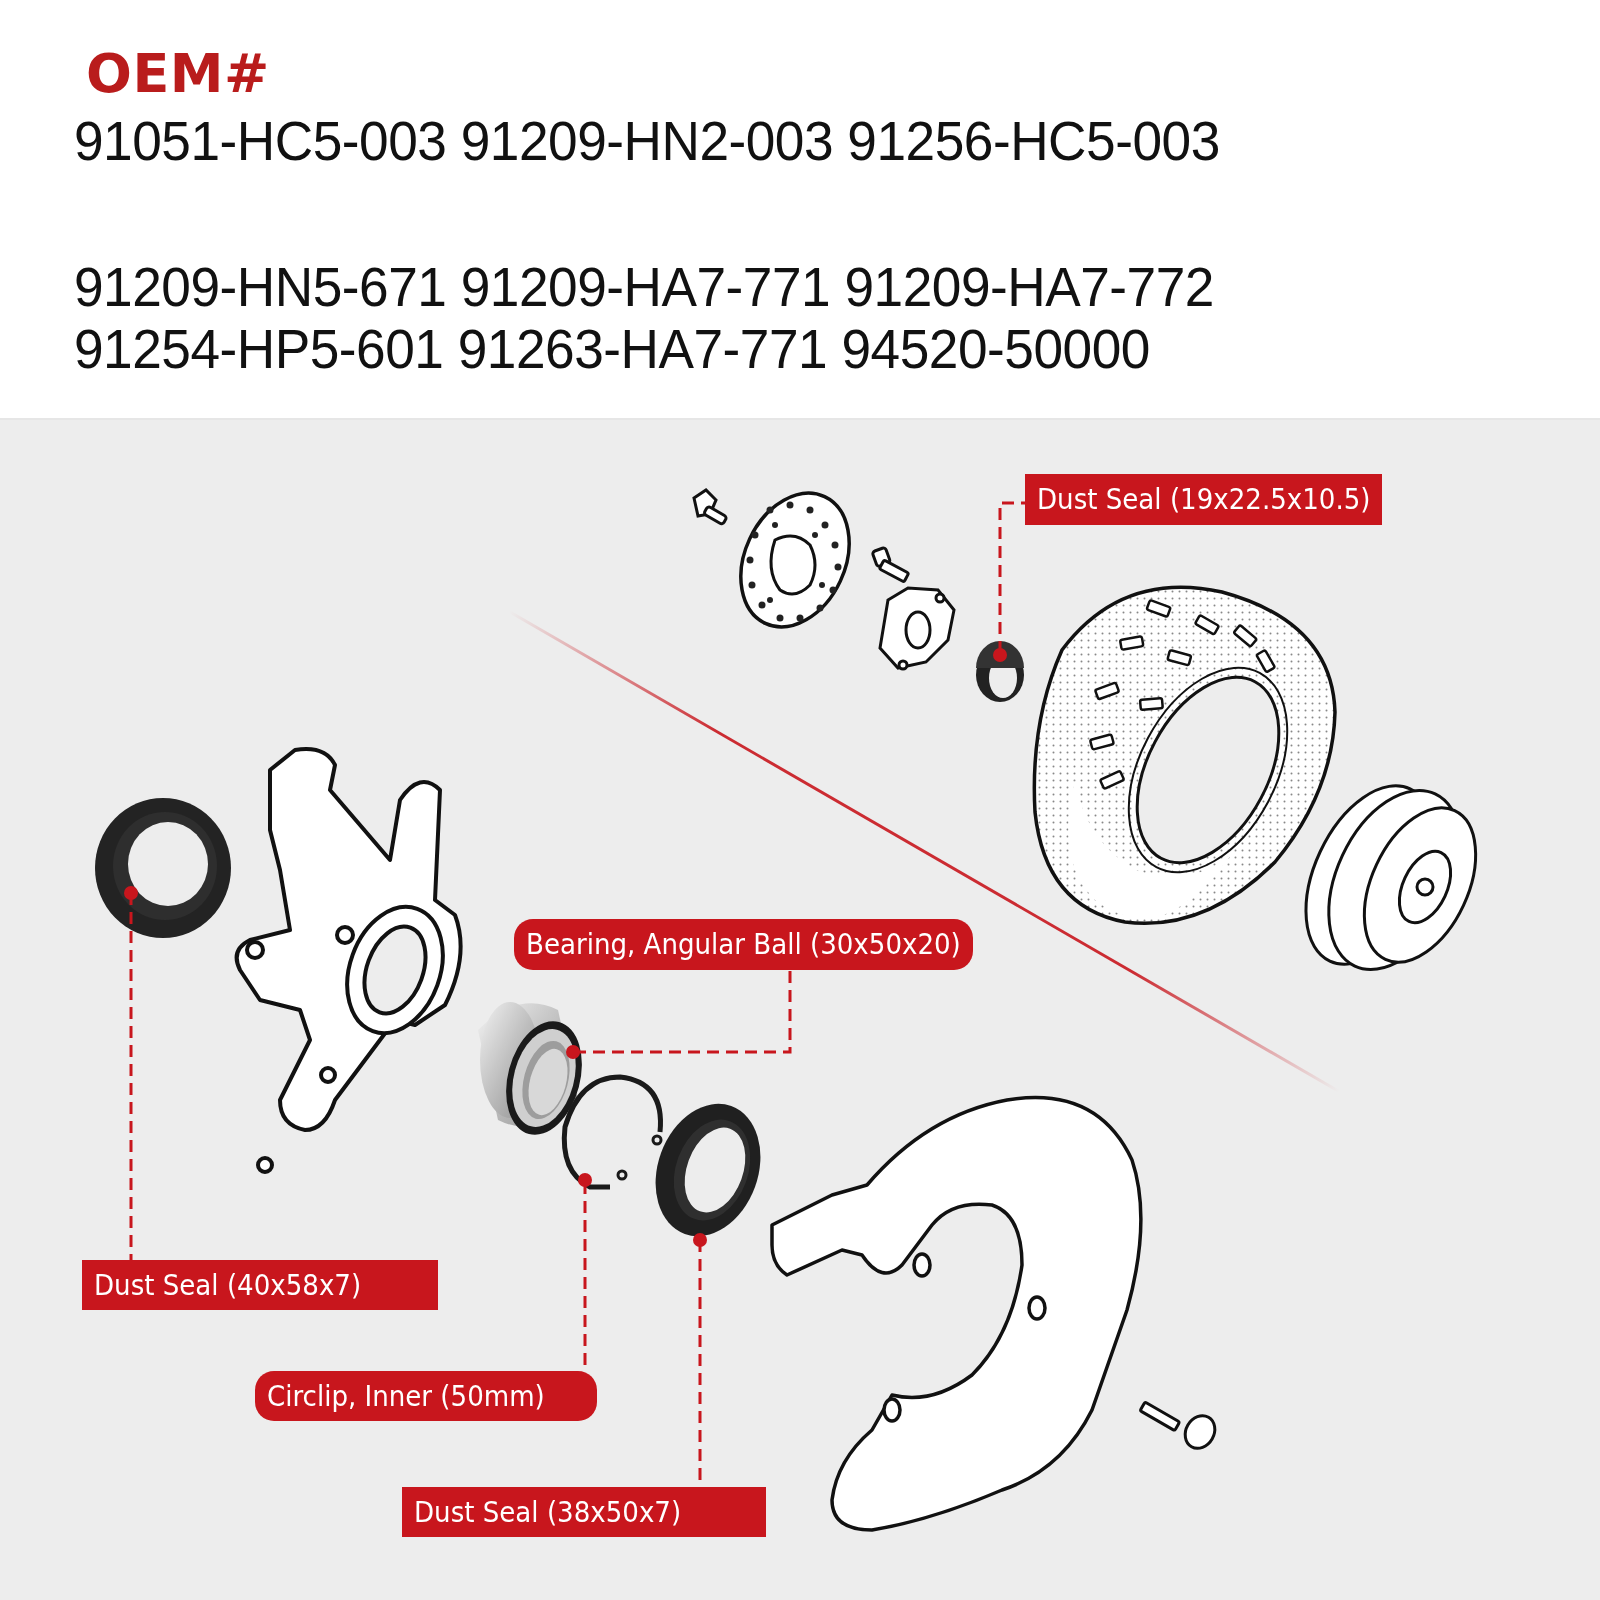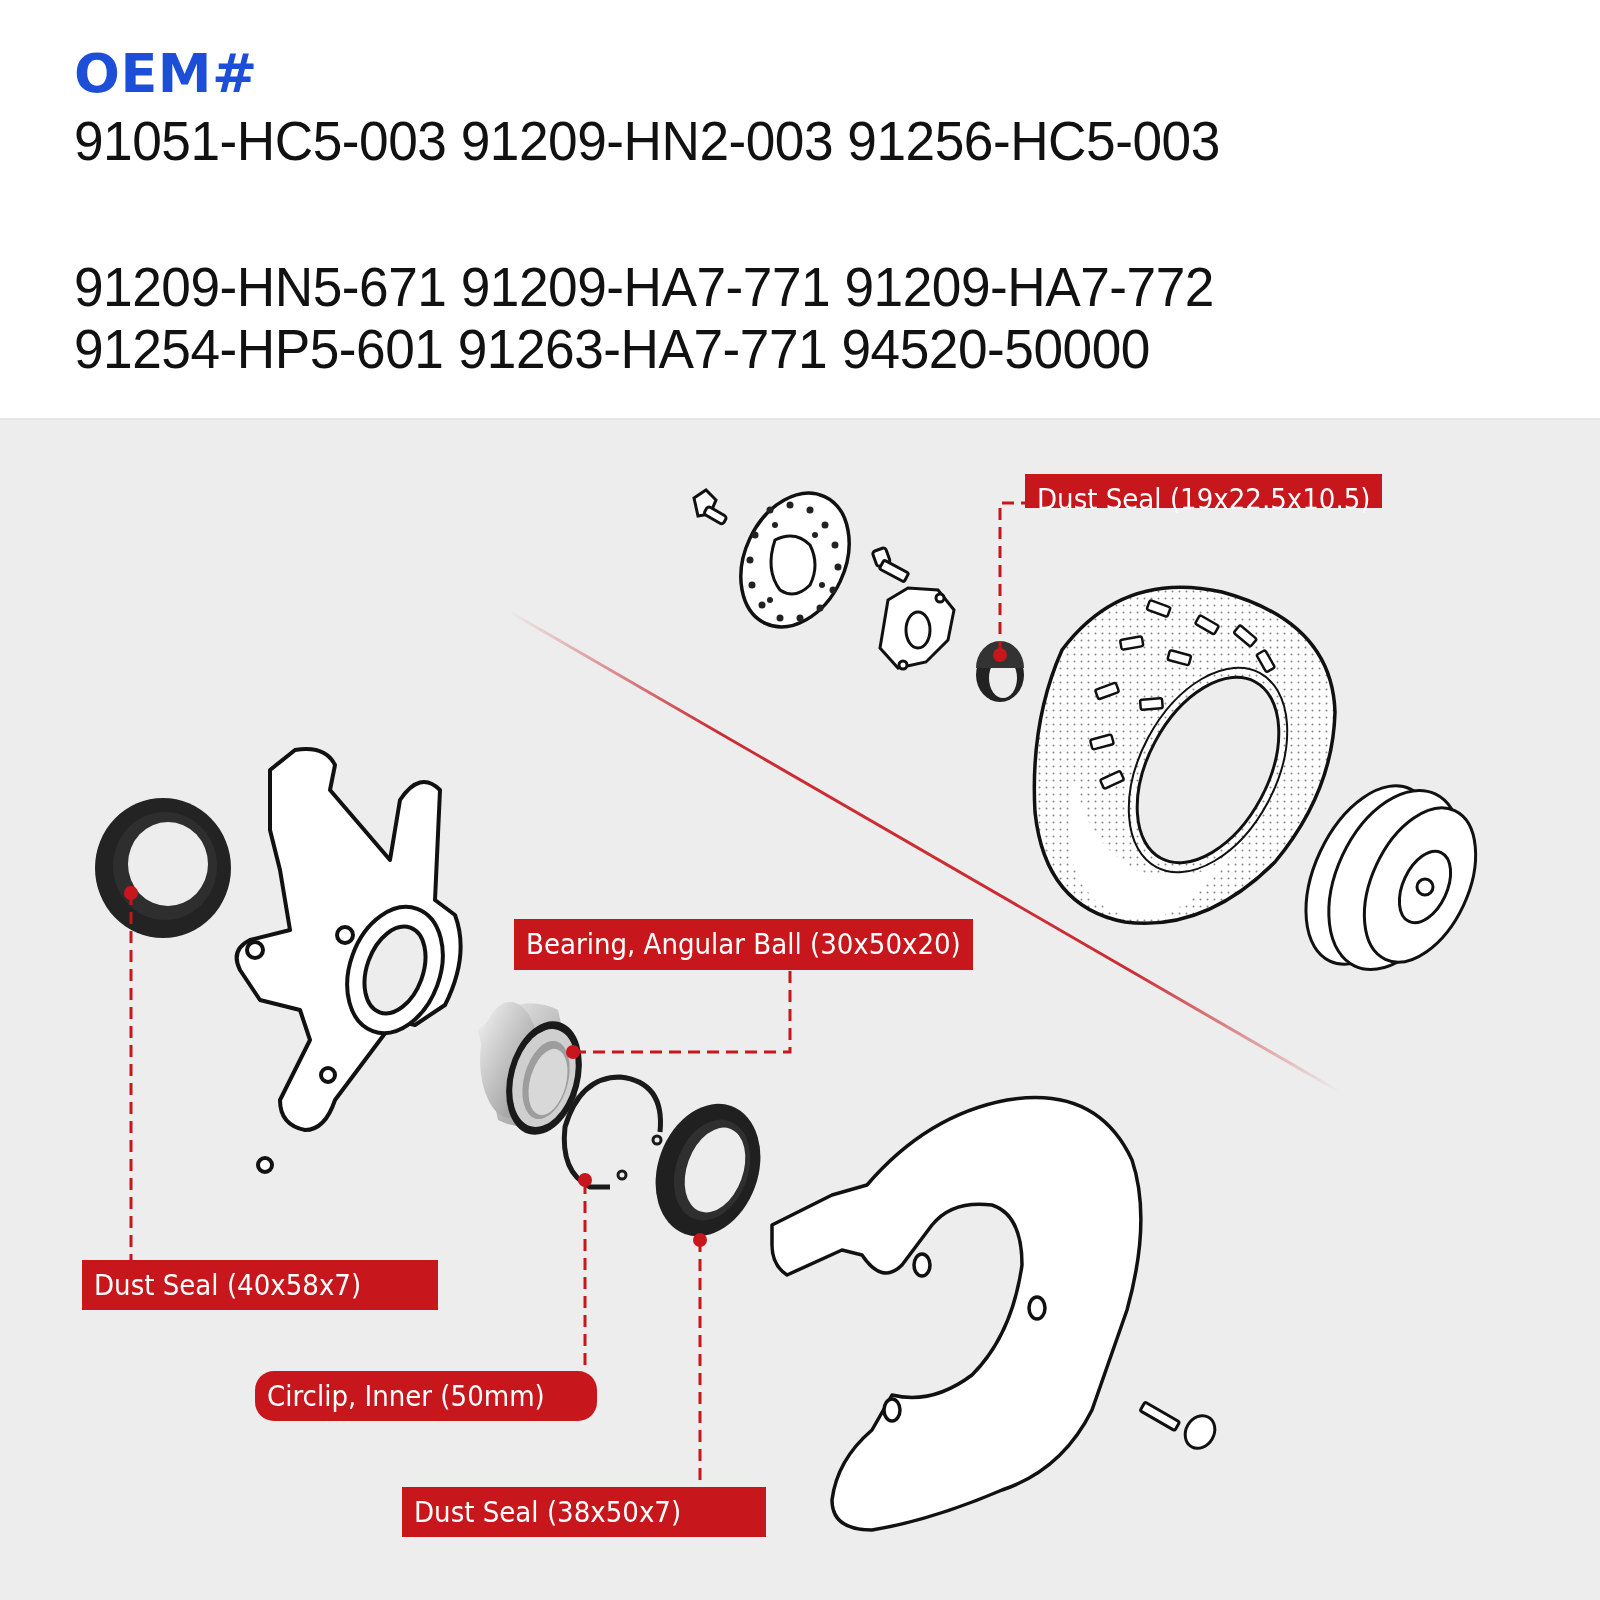--- a/index.html
+++ b/index.html
@@ -1,18 +1,18 @@
 <!DOCTYPE html>
 <html><head>
 <meta charset="utf-8">
 <style>
   html, body { margin:0; padding:0; }
   body { width:1600px; height:1600px; position:relative; overflow:hidden; background:#ffffff; font-family:"Liberation Sans", sans-serif; }
   .header { position:absolute; left:0; top:0; width:1600px; height:420px; background:#ffffff; }
-  .h-title { position:absolute; left:74px; color:#1d4ed8; font-weight:bold; font-family:"DejaVu Sans", sans-serif; letter-spacing:0.5px; }
+  .h-title { position:absolute; left:86px; color:#b91c1c; font-weight:bold; font-family:"DejaVu Sans", sans-serif; letter-spacing:0.5px; }
   .h-line { position:absolute; left:74px; color:#111111; font-family:"Liberation Sans", sans-serif; font-size:56px; letter-spacing:-0.5px; white-space:nowrap; transform:scaleX(0.95); transform-origin:left center; }
   .panel { position:absolute; left:0; top:420px; width:1600px; height:1180px; background:#ededed; }
   .divider-line { position:absolute; left:0; top:418px; width:1600px; height:2px; background:#e6e6e6; }
   svg.art { position:absolute; left:0; top:0; width:1600px; height:1600px; }
   .label { position:absolute; background:#c8161d; color:#ffffff; font-family:"DejaVu Sans Condensed","DejaVu Sans", sans-serif; font-size:29px; height:50px; line-height:50px; padding:0 12px; white-space:nowrap; box-sizing:border-box; }
 </style>
 </head>
 <body>
 
 <div class="header">
@@ -179,17 +179,17 @@
   </g>
   <g fill="#c8161d">
     <circle cx="1000" cy="655" r="7"></circle>
     <circle cx="573" cy="1052" r="7"></circle>
     <circle cx="131" cy="893" r="7"></circle>
     <circle cx="585" cy="1180" r="7"></circle>
     <circle cx="700" cy="1240" r="7"></circle>
   </g>
 </svg>
 
-<div class="label" style="left:1025px;top:474px;height:34px;line-height:51px;">Dust Seal (19x22.5x10.5)</div>
-<div class="label" style="left:514px;top:919px;height:51px;line-height:51px;">Bearing, Angular Ball (30x50x20)</div>
+<div class="label" style="left:1025px;top:474px;height:51px;line-height:51px;">Dust Seal (19x22.5x10.5)</div>
+<div class="label" style="left:514px;top:919px;height:51px;line-height:51px;border-radius:19px;">Bearing, Angular Ball (30x50x20)</div>
 <div class="label" style="left:82px;top:1260px;width:356px;">Dust Seal (40x58x7)</div>
 <div class="label" style="left:255px;top:1371px;width:342px;border-radius:19px;">Circlip, Inner (50mm)</div>
 <div class="label" style="left:402px;top:1487px;width:364px;">Dust Seal (38x50x7)</div>
 
 </body></html>

